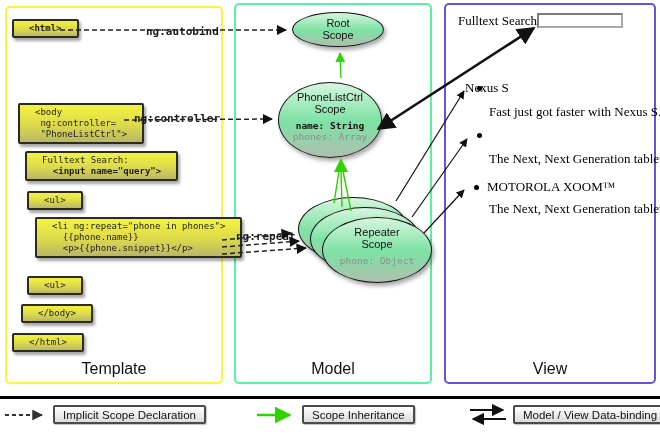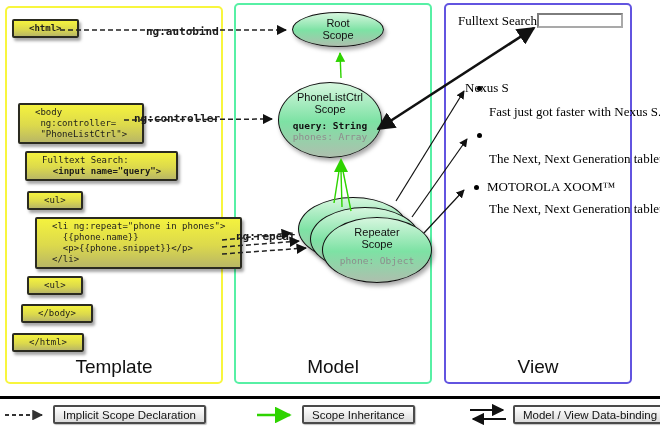--- a/index.html
+++ b/index.html
@@ -14,23 +14,23 @@
     --scope-bottom:#aebfae;
   }
   html,body{margin:0;padding:0;background:#fff;}
   .canvas{position:relative;width:660px;height:435px;background:#fff;overflow:hidden;
           font-family:"Liberation Sans",sans-serif;}
 
   
   .col{position:absolute;border:2px solid;border-radius:5px;box-sizing:border-box;background:#fff;}
   .col-template{left:5px;top:6px;width:218px;height:378px;border-color:var(--template-border);}
   .col-model{left:234px;top:3px;width:198px;height:381px;border-color:var(--model-border);}
-  .col-view{left:444px;top:3px;width:188px;height:381px;border-color:var(--view-border);padding-left:31px;}
+  .col-view{left:444px;top:3px;width:212px;height:381px;border-color:var(--view-border);padding-left:31px;}
   .col-label{position:absolute;bottom:4px;left:0;right:0;text-align:center;
-             font-size:19px;color:#111;}
+             font-size:16px;color:#111;}
 
   
   .code-box{position:absolute;background:linear-gradient(180deg,var(--box-yellow-top) 0%,#dcd94c 55%,var(--box-yellow-bottom) 100%);
             border:2px solid #2b2b20;border-radius:2px;padding:2px 15px;
             box-shadow:2px 3px 3px rgba(0,0,0,0.35);z-index:3;}
   .code-line{font-family:"DejaVu Sans Mono",monospace;font-size:9px;line-height:11px;
              color:#1c1c1c;white-space:pre;}
   .code-line.bold{font-weight:700;}
   .cb-html-open{left:12px;top:19px;}
   .cb-body-open{left:18px;top:103px;}
@@ -122,21 +122,20 @@
     <div class="code-line">Fulltext Search:</div>
     <div class="code-line bold">  &lt;input name="query"&gt;</div>
   </div>
   <div class="code-box cb-ul-open">
     <div class="code-line">&lt;ul&gt;</div>
   </div>
   <div class="code-box cb-li-repeat">
     <div class="code-line">&lt;li ng:repeat="phone in phones"&gt;</div>
     <div class="code-line">  {{phone.name}}</div>
     <div class="code-line">  &lt;p&gt;{{phone.snippet}}&lt;/p&gt;</div>
-    <div class="code-line">&lt;/li&gt;</div>
   </div>
   <div class="code-box cb-ul-open2">
     <div class="code-line">&lt;ul&gt;</div>
   </div>
   <div class="code-box cb-body-close">
     <div class="code-line">&lt;/body&gt;</div>
   </div>
   <div class="code-box cb-html-close">
     <div class="code-line">&lt;/html&gt;</div>
   </div>
@@ -146,21 +145,21 @@
   <div class="arrow-label al-repeat">ng:repeat</div>
 
   <div class="scope scope-root">
     <div class="scope-title">Root</div>
     <div class="scope-title">Scope</div>
   </div>
   <div class="scope scope-phonelist">
     <div class="scope-title">PhoneListCtrl</div>
     <div class="scope-title">Scope</div>
     <div class="scope-gap"></div>
-    <div class="scope-prop bold">query: String</div>
+    <div class="scope-prop bold">name: String</div>
     <div class="scope-prop dim">phones: Array</div>
   </div>
   <div class="scope scope-rep-back"></div>
   <div class="scope scope-rep-mid"></div>
   <div class="scope scope-rep-front">
     <div class="scope-title">Repeater</div>
     <div class="scope-title">Scope</div>
     <div class="scope-gap"></div>
     <div class="scope-prop dim">phone: Object</div>
   </div>

